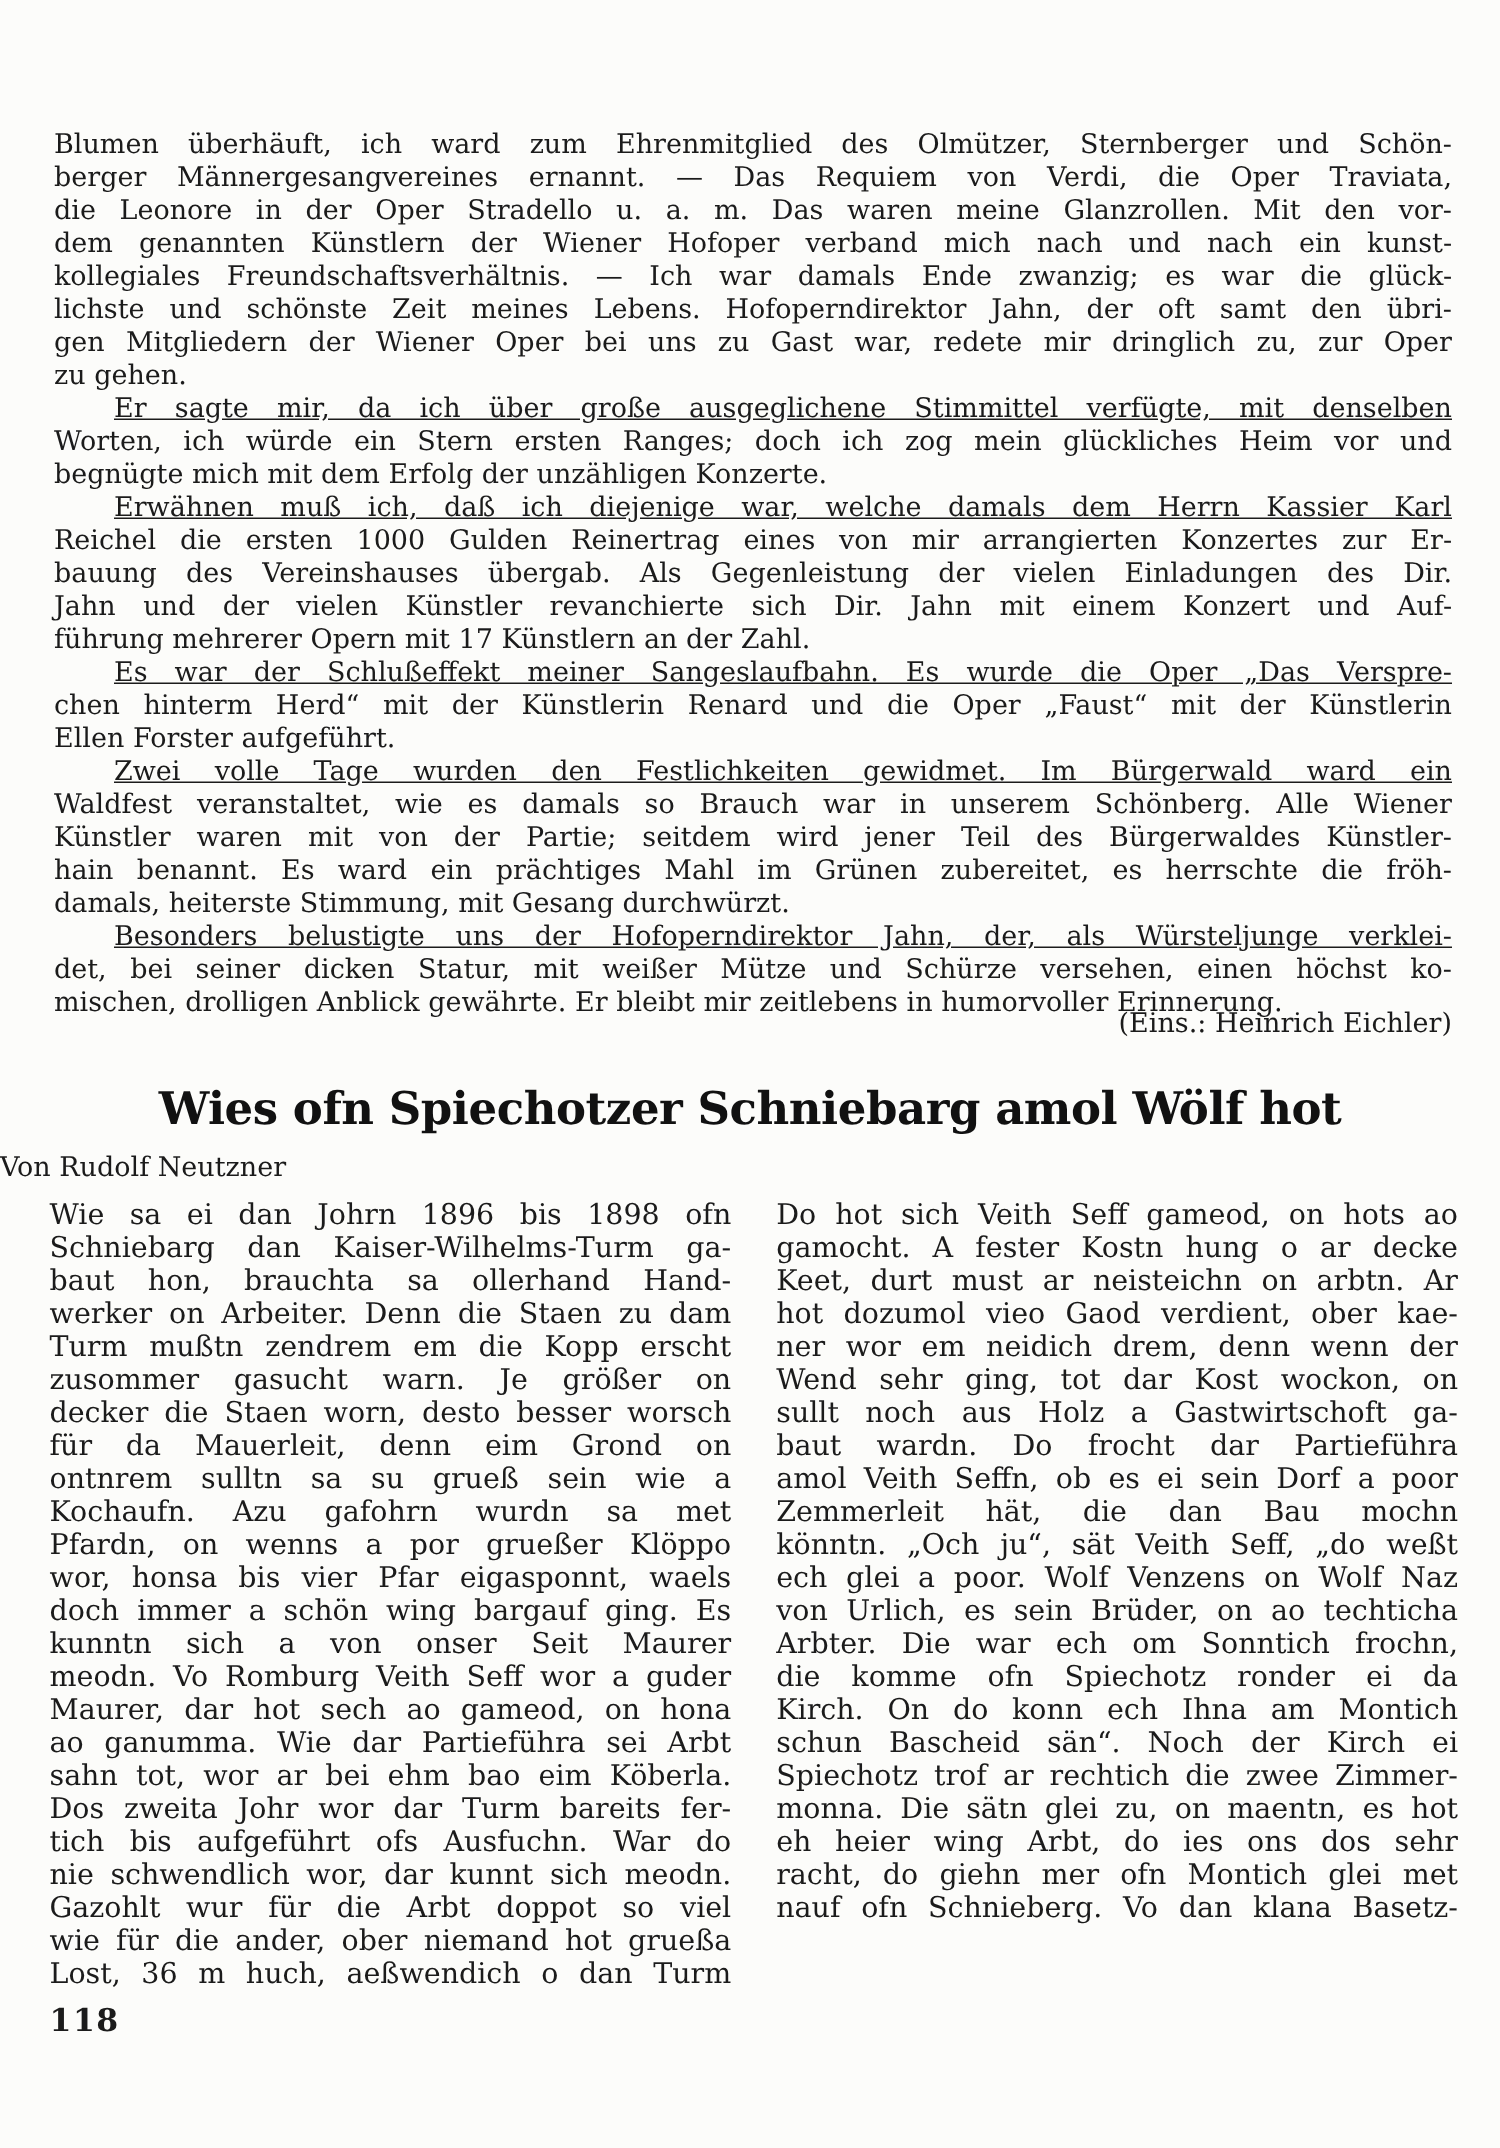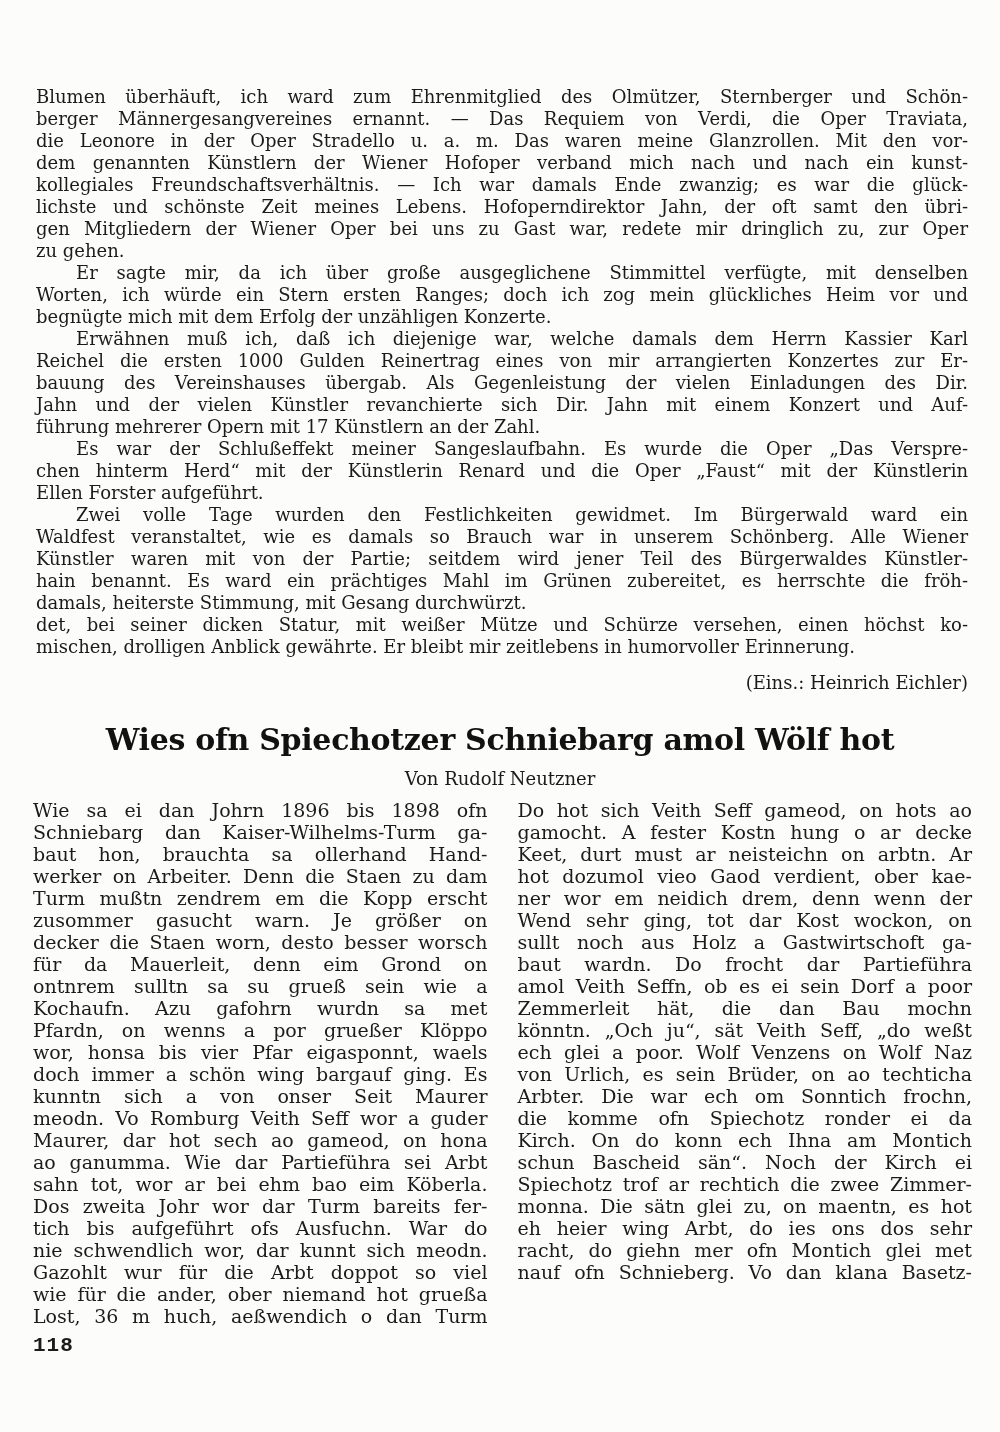--- a/index.html
+++ b/index.html
@@ -21,21 +21,21 @@
     right: 32px;
     font-size: 18px;
     line-height: 22px;
   }
   .memoir .ln {
     text-align: justify;
     text-align-last: justify;
     white-space: normal;
   }
   .memoir .ln.end { text-align-last: left; }
-  .memoir .ln.ind { text-indent: 40px; }
+  .memoir .ln.ind { text-indent: 40px; text-decoration: underline; }
   .attribution {
     position: absolute;
     top: 672px;
     left: 36px;
     right: 32px;
     font-size: 18px;
     line-height: 22px;
     text-align: right;
   }
   .headline {
@@ -51,21 +51,20 @@
     line-height: 44px;
     color: #111;
   }
   .byline {
     position: absolute;
     top: 766px;
     left: 0;
     width: 1000px;
     font-size: 18px;
     line-height: 26px;
-    text-align: center;
   }
   .columns {
     position: absolute;
     top: 799px;
     left: 33px;
     right: 28px;
     display: flex;
     gap: 30px;
   }
   .col {
@@ -78,21 +77,20 @@
     text-align-last: justify;
     white-space: normal;
   }
   .pagenum {
     position: absolute;
     top: 1334px;
     left: 33px;
     font-size: 21px;
     font-weight: bold;
     letter-spacing: 1px;
-    font-family: Liberation Mono, monospace;
   }
 </style>
 </head>
 <body>
 
 <div class="page">
 
   <section class="memoir" id="memoir-section">
       <div>
         <div class="ln">Blumen überhäuft, ich ward zum Ehrenmitglied des Olmützer, Sternberger und Schön-</div>
@@ -122,20 +120,21 @@
         <div class="ln end">Ellen Forster aufgeführt.</div>
       </div>
       <div>
         <div class="ln ind">Zwei volle Tage wurden den Festlichkeiten gewidmet. Im Bürgerwald ward ein</div>
         <div class="ln">Waldfest veranstaltet, wie es damals so Brauch war in unserem Schönberg. Alle Wiener</div>
         <div class="ln">Künstler waren mit von der Partie; seitdem wird jener Teil des Bürgerwaldes Künstler-</div>
         <div class="ln">hain benannt. Es ward ein prächtiges Mahl im Grünen zubereitet, es herrschte die fröh-</div>
         <div class="ln end">damals, heiterste Stimmung, mit Gesang durchwürzt.</div>
       </div>
       <div>
+        <div class="ln ind">Besonders belustigte uns der Hofoperndirektor Jahn, der, als Würsteljunge verklei-</div>
         <div class="ln">det, bei seiner dicken Statur, mit weißer Mütze und Schürze versehen, einen höchst ko-</div>
         <div class="ln end">mischen, drolligen Anblick gewährte. Er bleibt mir zeitlebens in humorvoller Erinnerung.</div>
       </div>
     </section>
 
   <div class="attribution">(Eins.: Heinrich Eichler)</div>
 
   <h1 class="headline">Wies ofn Spiechotzer Schniebarg amol Wölf hot</h1>
 
   <div class="byline">Von Rudolf Neutzner</div>

